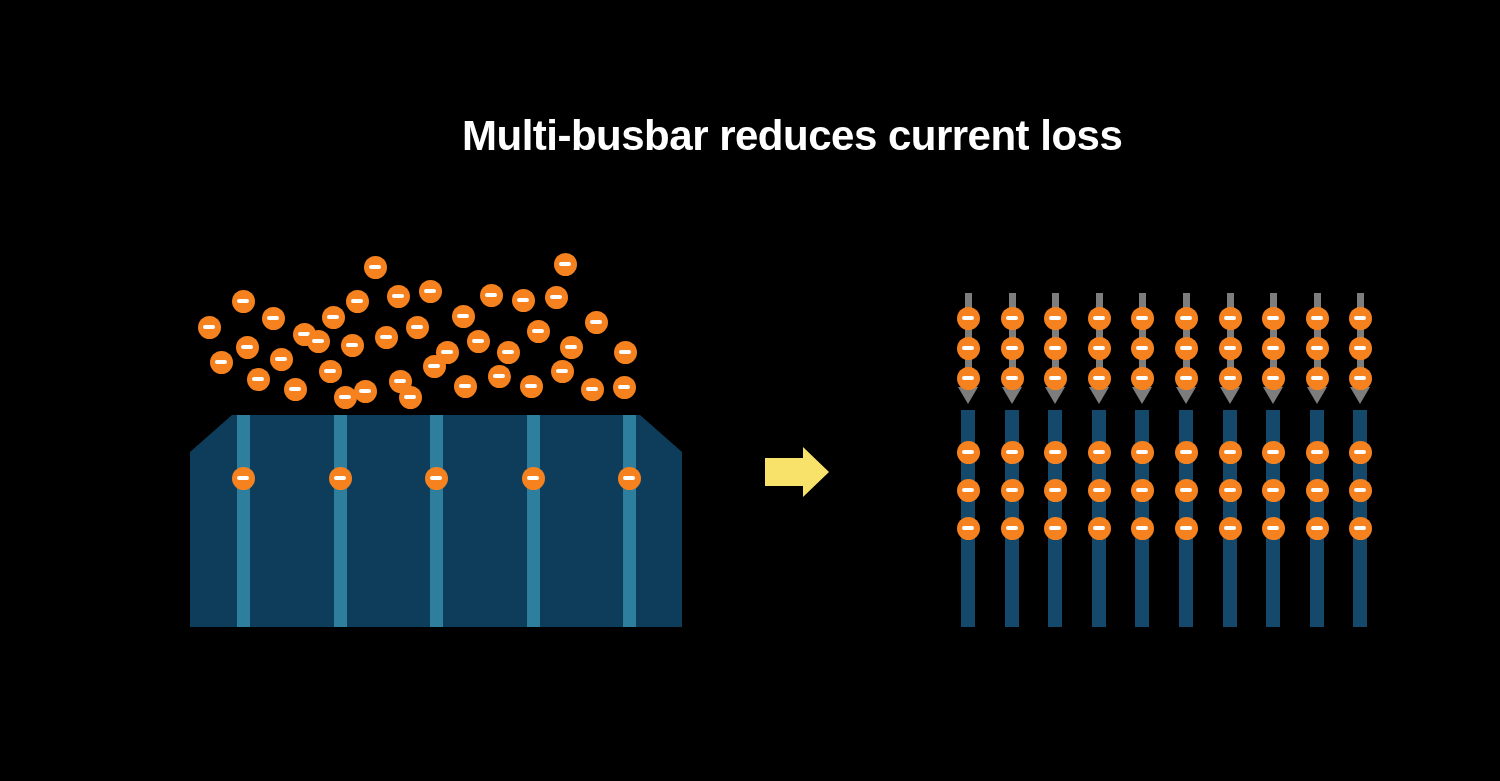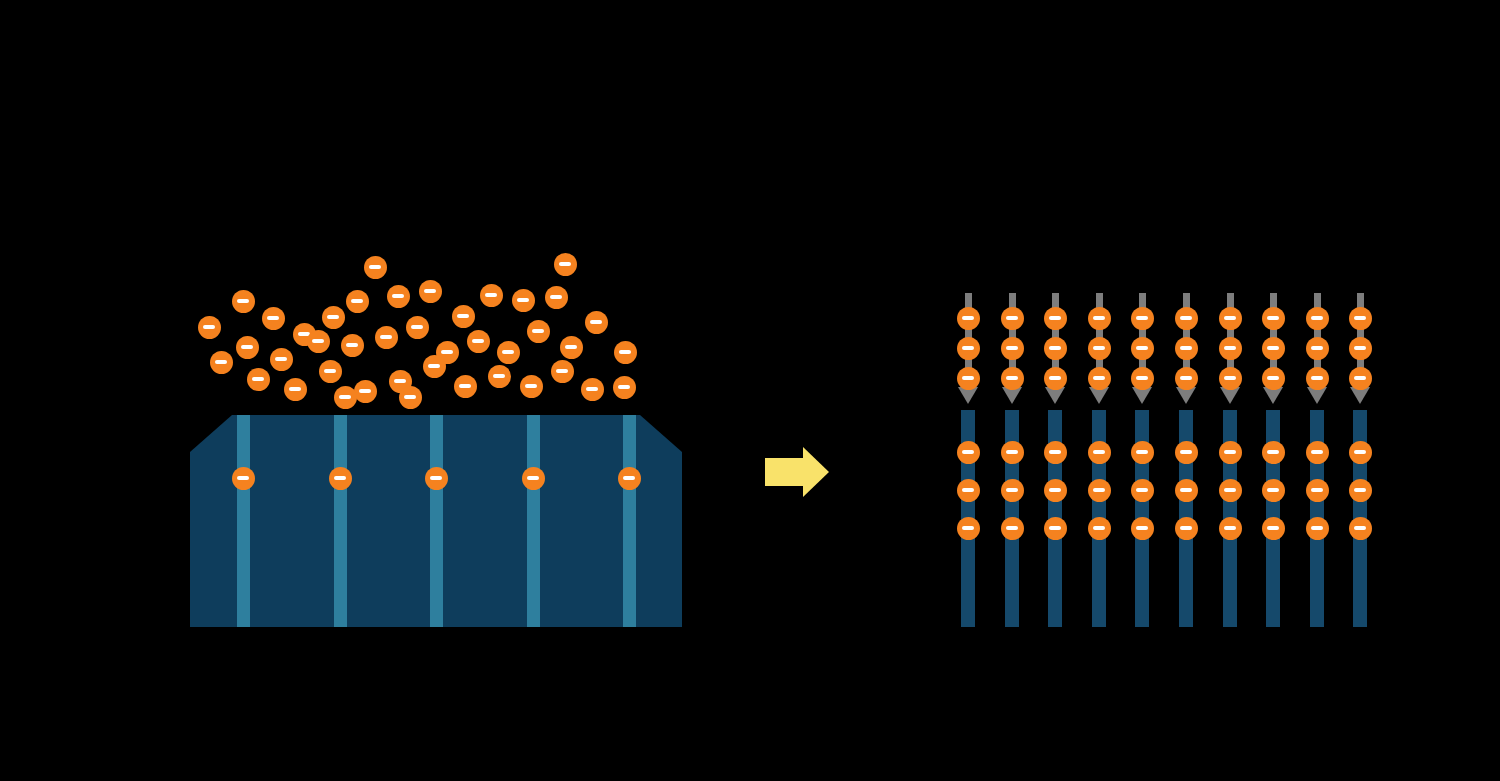--- a/index.html
+++ b/index.html
@@ -35,20 +35,21 @@
   .yhead{
     position:absolute;width:0;height:0;border-style:solid;
     border-color:transparent transparent transparent var(--arrow_yellow,#F9E26A);
     border-right-width:0;
   }
 </style>
 </head>
 <body>
 
 <div class="stage" id="stage">
+  <h1 class="title">Multi-busbar reduces current loss</h1>
 <div class="electron" style="left: 363.5px; top: 255.5px; width: 23px; height: 23px;">
       <div class="minus" style="width: 12.65px;"></div>
     </div>
     <div class="electron" style="left: 553.5px; top: 252.5px; width: 23px; height: 23px;">
       <div class="minus" style="width: 12.65px;"></div>
     </div>
     <div class="electron" style="left: 231.5px; top: 289.5px; width: 23px; height: 23px;">
       <div class="minus" style="width: 12.65px;"></div>
     </div>
     <div class="electron" style="left: 261.5px; top: 306.5px; width: 23px; height: 23px;">

